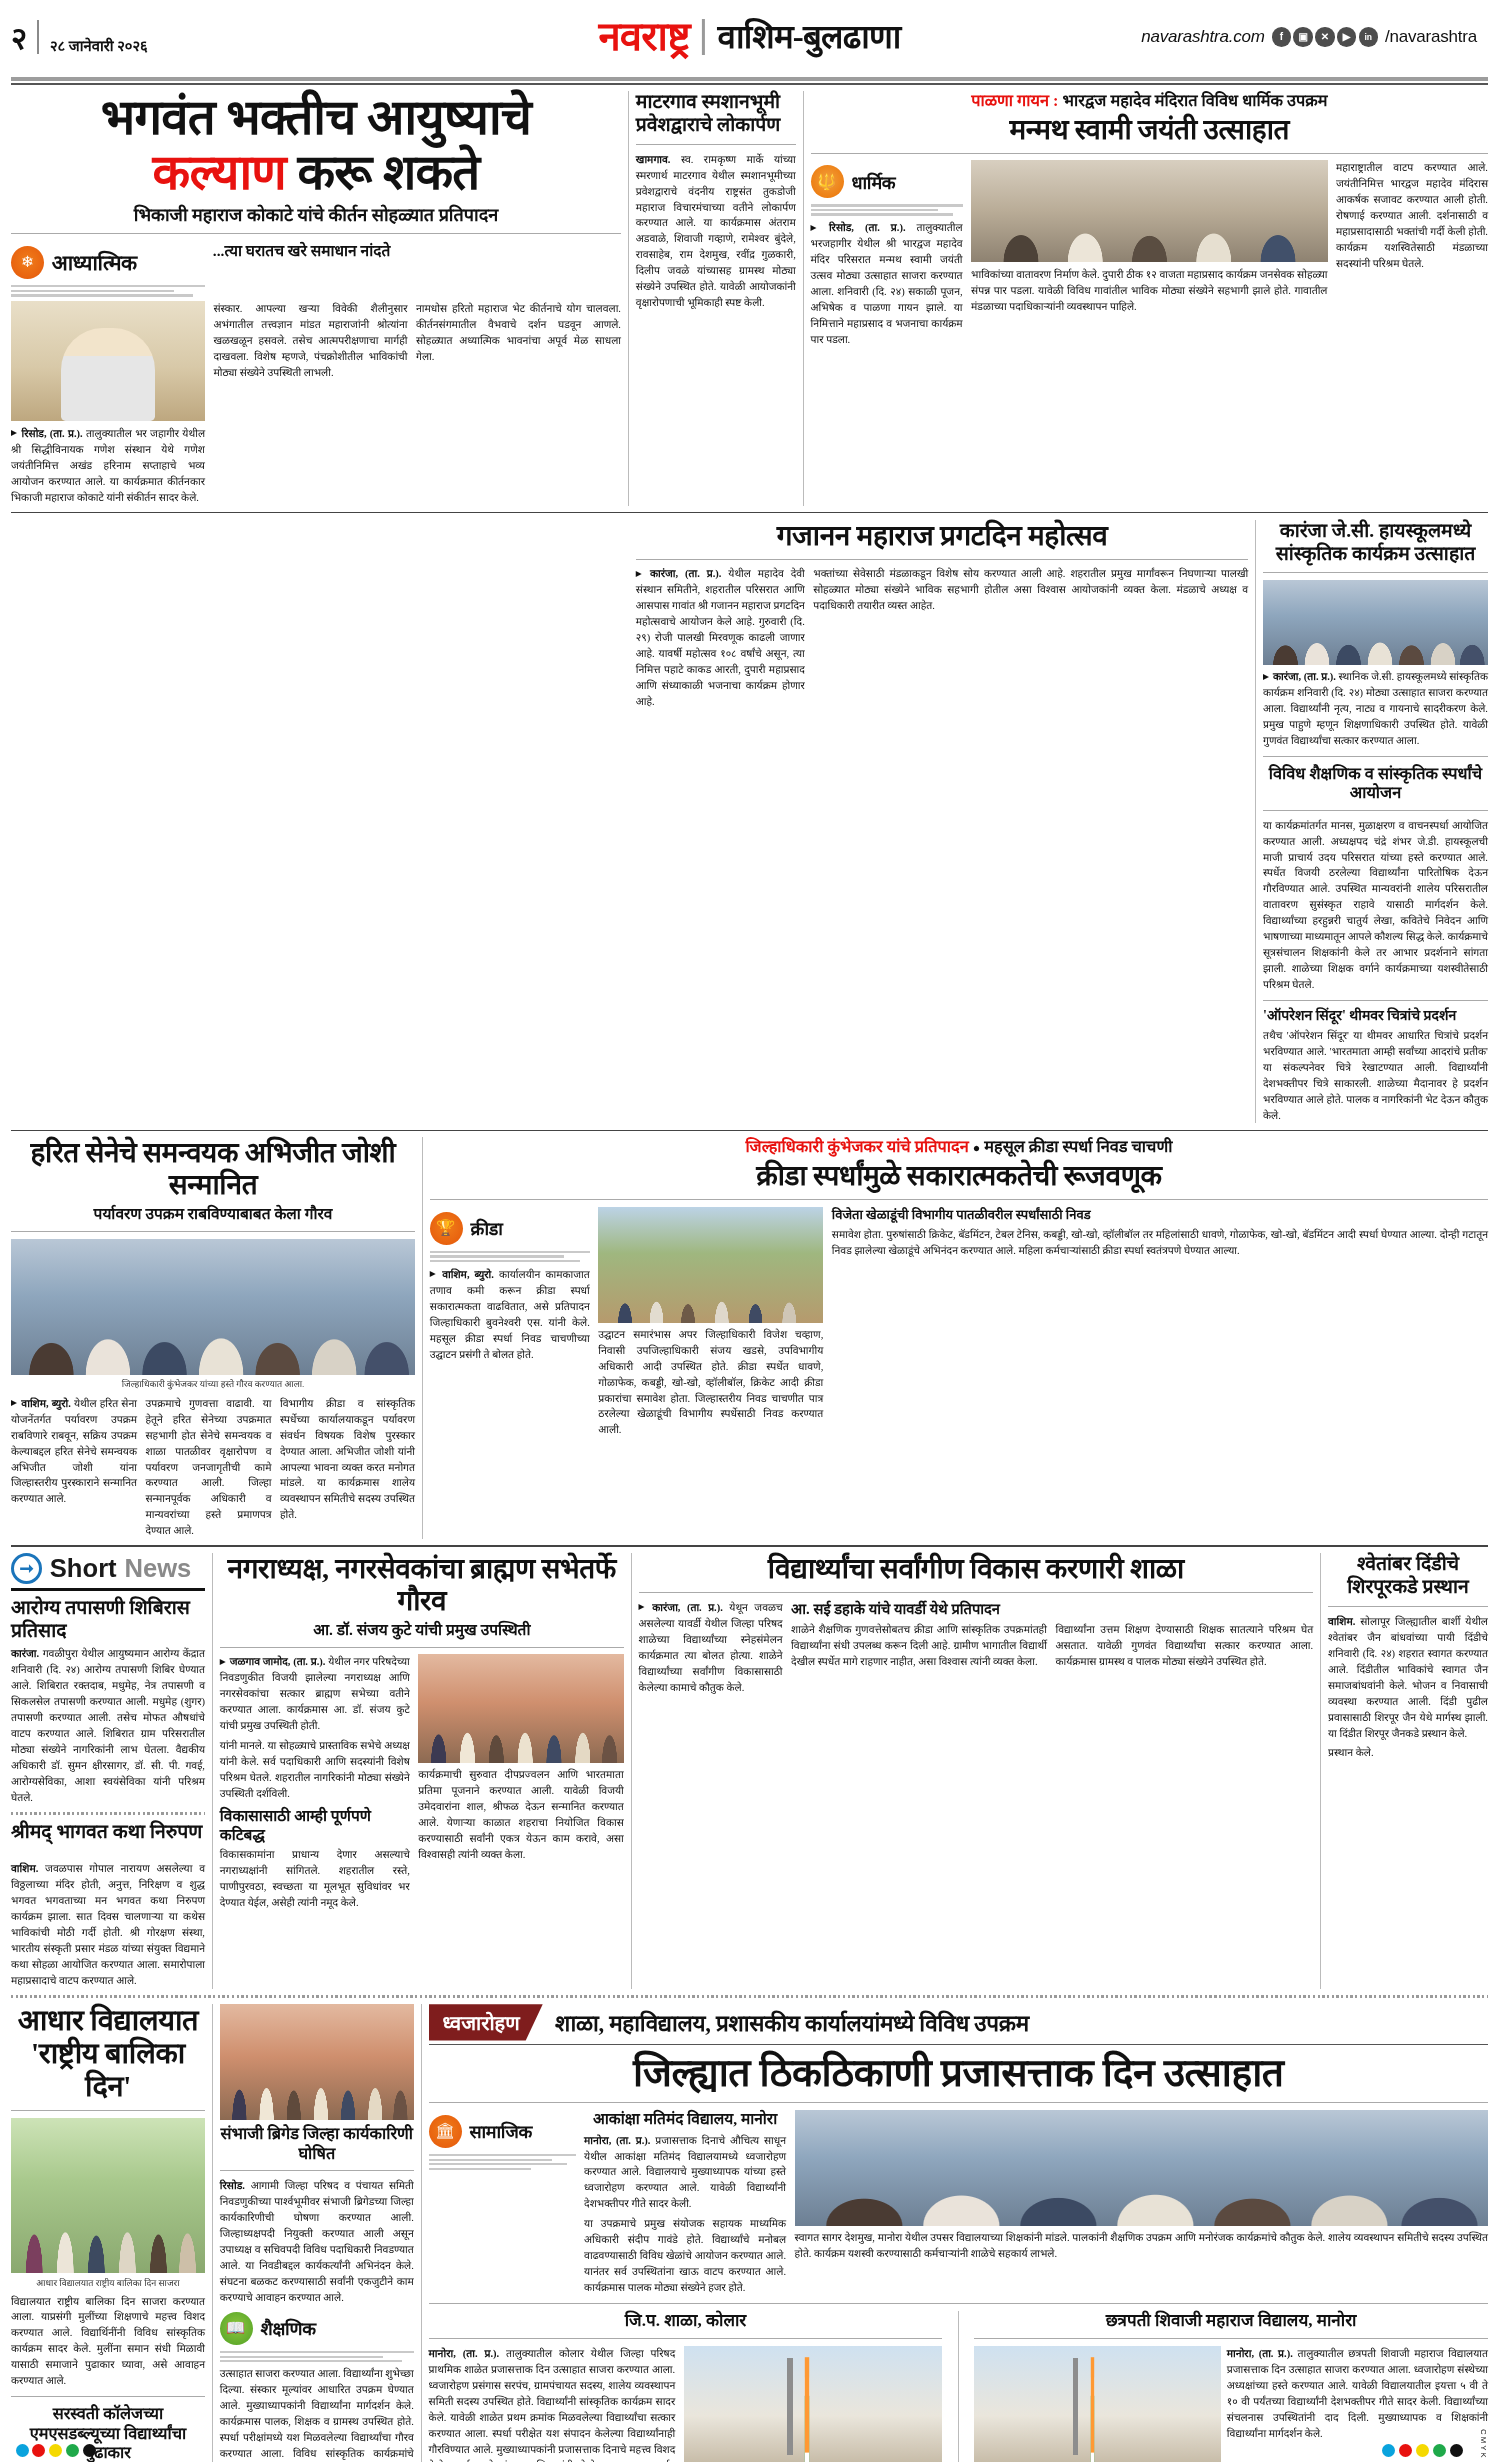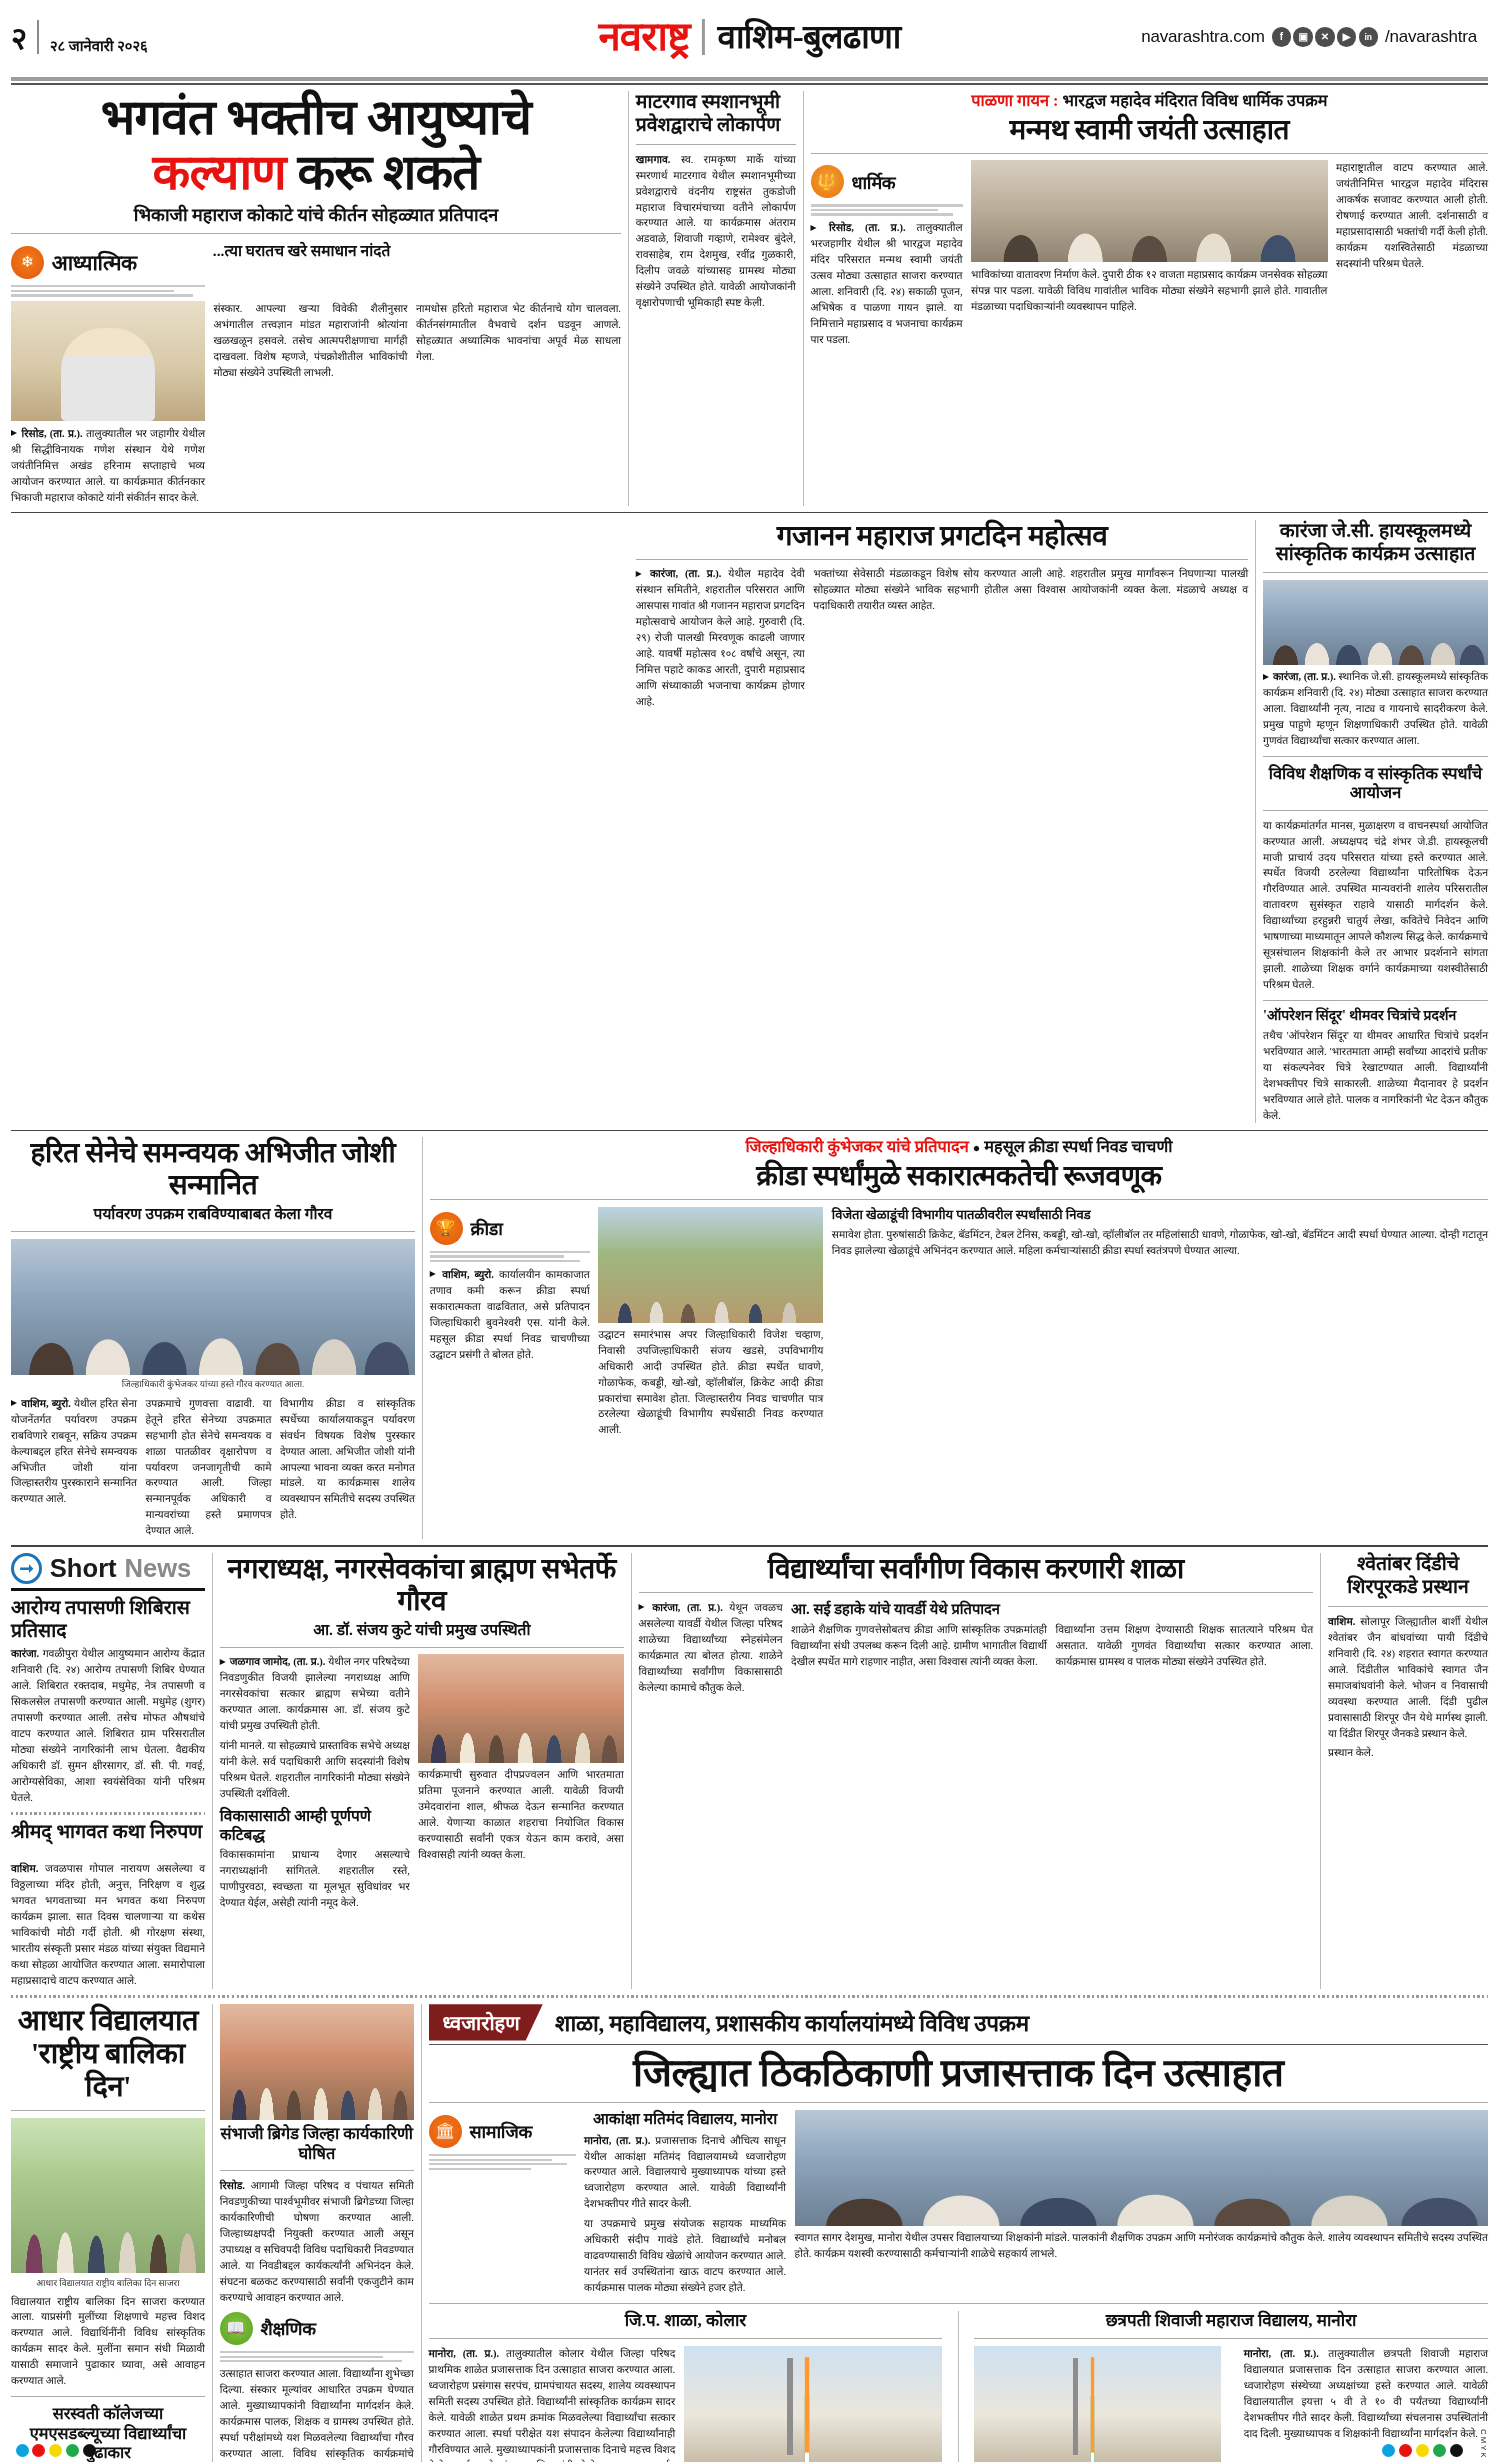--- a/index.html
+++ b/index.html
@@ -16,21 +16,21 @@
   .masthead { position:relative; height:74px; display:flex; align-items:center; }
   .mh-left { display:flex; align-items:center; gap:11px; width:326px; }
   .mh-pageno { font-size:31px; font-weight:700; letter-spacing:-0.8px; }
   .mh-divider { width:1.6px; height:34px; background:#8a8a8a; }
   .mh-date { font-size:14.7px; font-weight:600;margin-top:16px; }
   .mh-center { position:absolute; left:50%; transform:translateX(-50%); display:flex; align-items:center; gap:12.4px; }
   .mh-brand { font-size:40px; font-weight:800; color:#e8120f; letter-spacing:-0.8px; line-height:1; }
   .mh-vbar { width:3.1px; height:36px; background:#9a9a9a; }
   .mh-edition { font-size:33px; font-weight:800; color:#111; line-height:1; letter-spacing:-0.8px;}
   .mh-right { position:absolute; right:11px; display:flex; align-items:center; gap:7px; }
-  .mh-url { font-size:17px; letter-spacing:-0.2px; font-family:"Liberation Sans", sans-serif;}
+  .mh-url { font-size:17px; letter-spacing:-0.2px; font-family:"Liberation Sans", sans-serif;font-style:italic;}
   .soc { display:flex; gap:2.3px; }
   .soc span {
     width:19.4px; height:19.4px; border-radius:50%; background:#4d4d4d; color:#fff;
     font-size:10px; font-weight:700; display:flex; align-items:center; justify-content:center;
     font-family:"Liberation Sans", sans-serif;
   }
   .mh-handle { font-size:17px; font-family:"Liberation Sans", sans-serif; letter-spacing:-0.2px;}
   .rule-thick { height:3.9px; background:#9d9d9d; margin:3.1px 0 1.6px; }
   .rule-thick2 { height:2.3px; background:#555; margin-bottom:6.2px; }
 
@@ -583,21 +583,21 @@
             </div>
             <div style="flex:1">
               <div class="photo ph-flag" style="height:116px;"></div>
             </div>
           </div>
         </div>
         <div class="vline"></div>
         <div style="flex:1">
           <div class="hl-xs center" style="font-size:17px">छत्रपती शिवाजी महाराज विद्यालय, मानोरा</div>
           <div class="hr"></div>
-          <div style="display:flex; gap:23px;">
+          <div style="display:flex; gap:6px;">
             <div style="width:48%">
               <div class="photo ph-flag" style="height:116px;"></div>
             </div>
             <div style="flex:1">
               <div class="body">
                 <span class="dateline">मानोरा, (ता. प्र.).</span>
                 <span>तालुक्यातील छत्रपती शिवाजी महाराज विद्यालयात प्रजासत्ताक दिन उत्साहात साजरा करण्यात आला. ध्वजारोहण संस्थेच्या अध्यक्षांच्या हस्ते करण्यात आले. यावेळी विद्यालयातील इयत्ता ५ वी ते १० वी पर्यंतच्या विद्यार्थ्यांनी देशभक्तीपर गीते सादर केली. विद्यार्थ्यांच्या संचलनास उपस्थितांनी दाद दिली. मुख्याध्यापक व शिक्षकांनी विद्यार्थ्यांना मार्गदर्शन केले.</span>
               </div>
             </div>
           </div>

